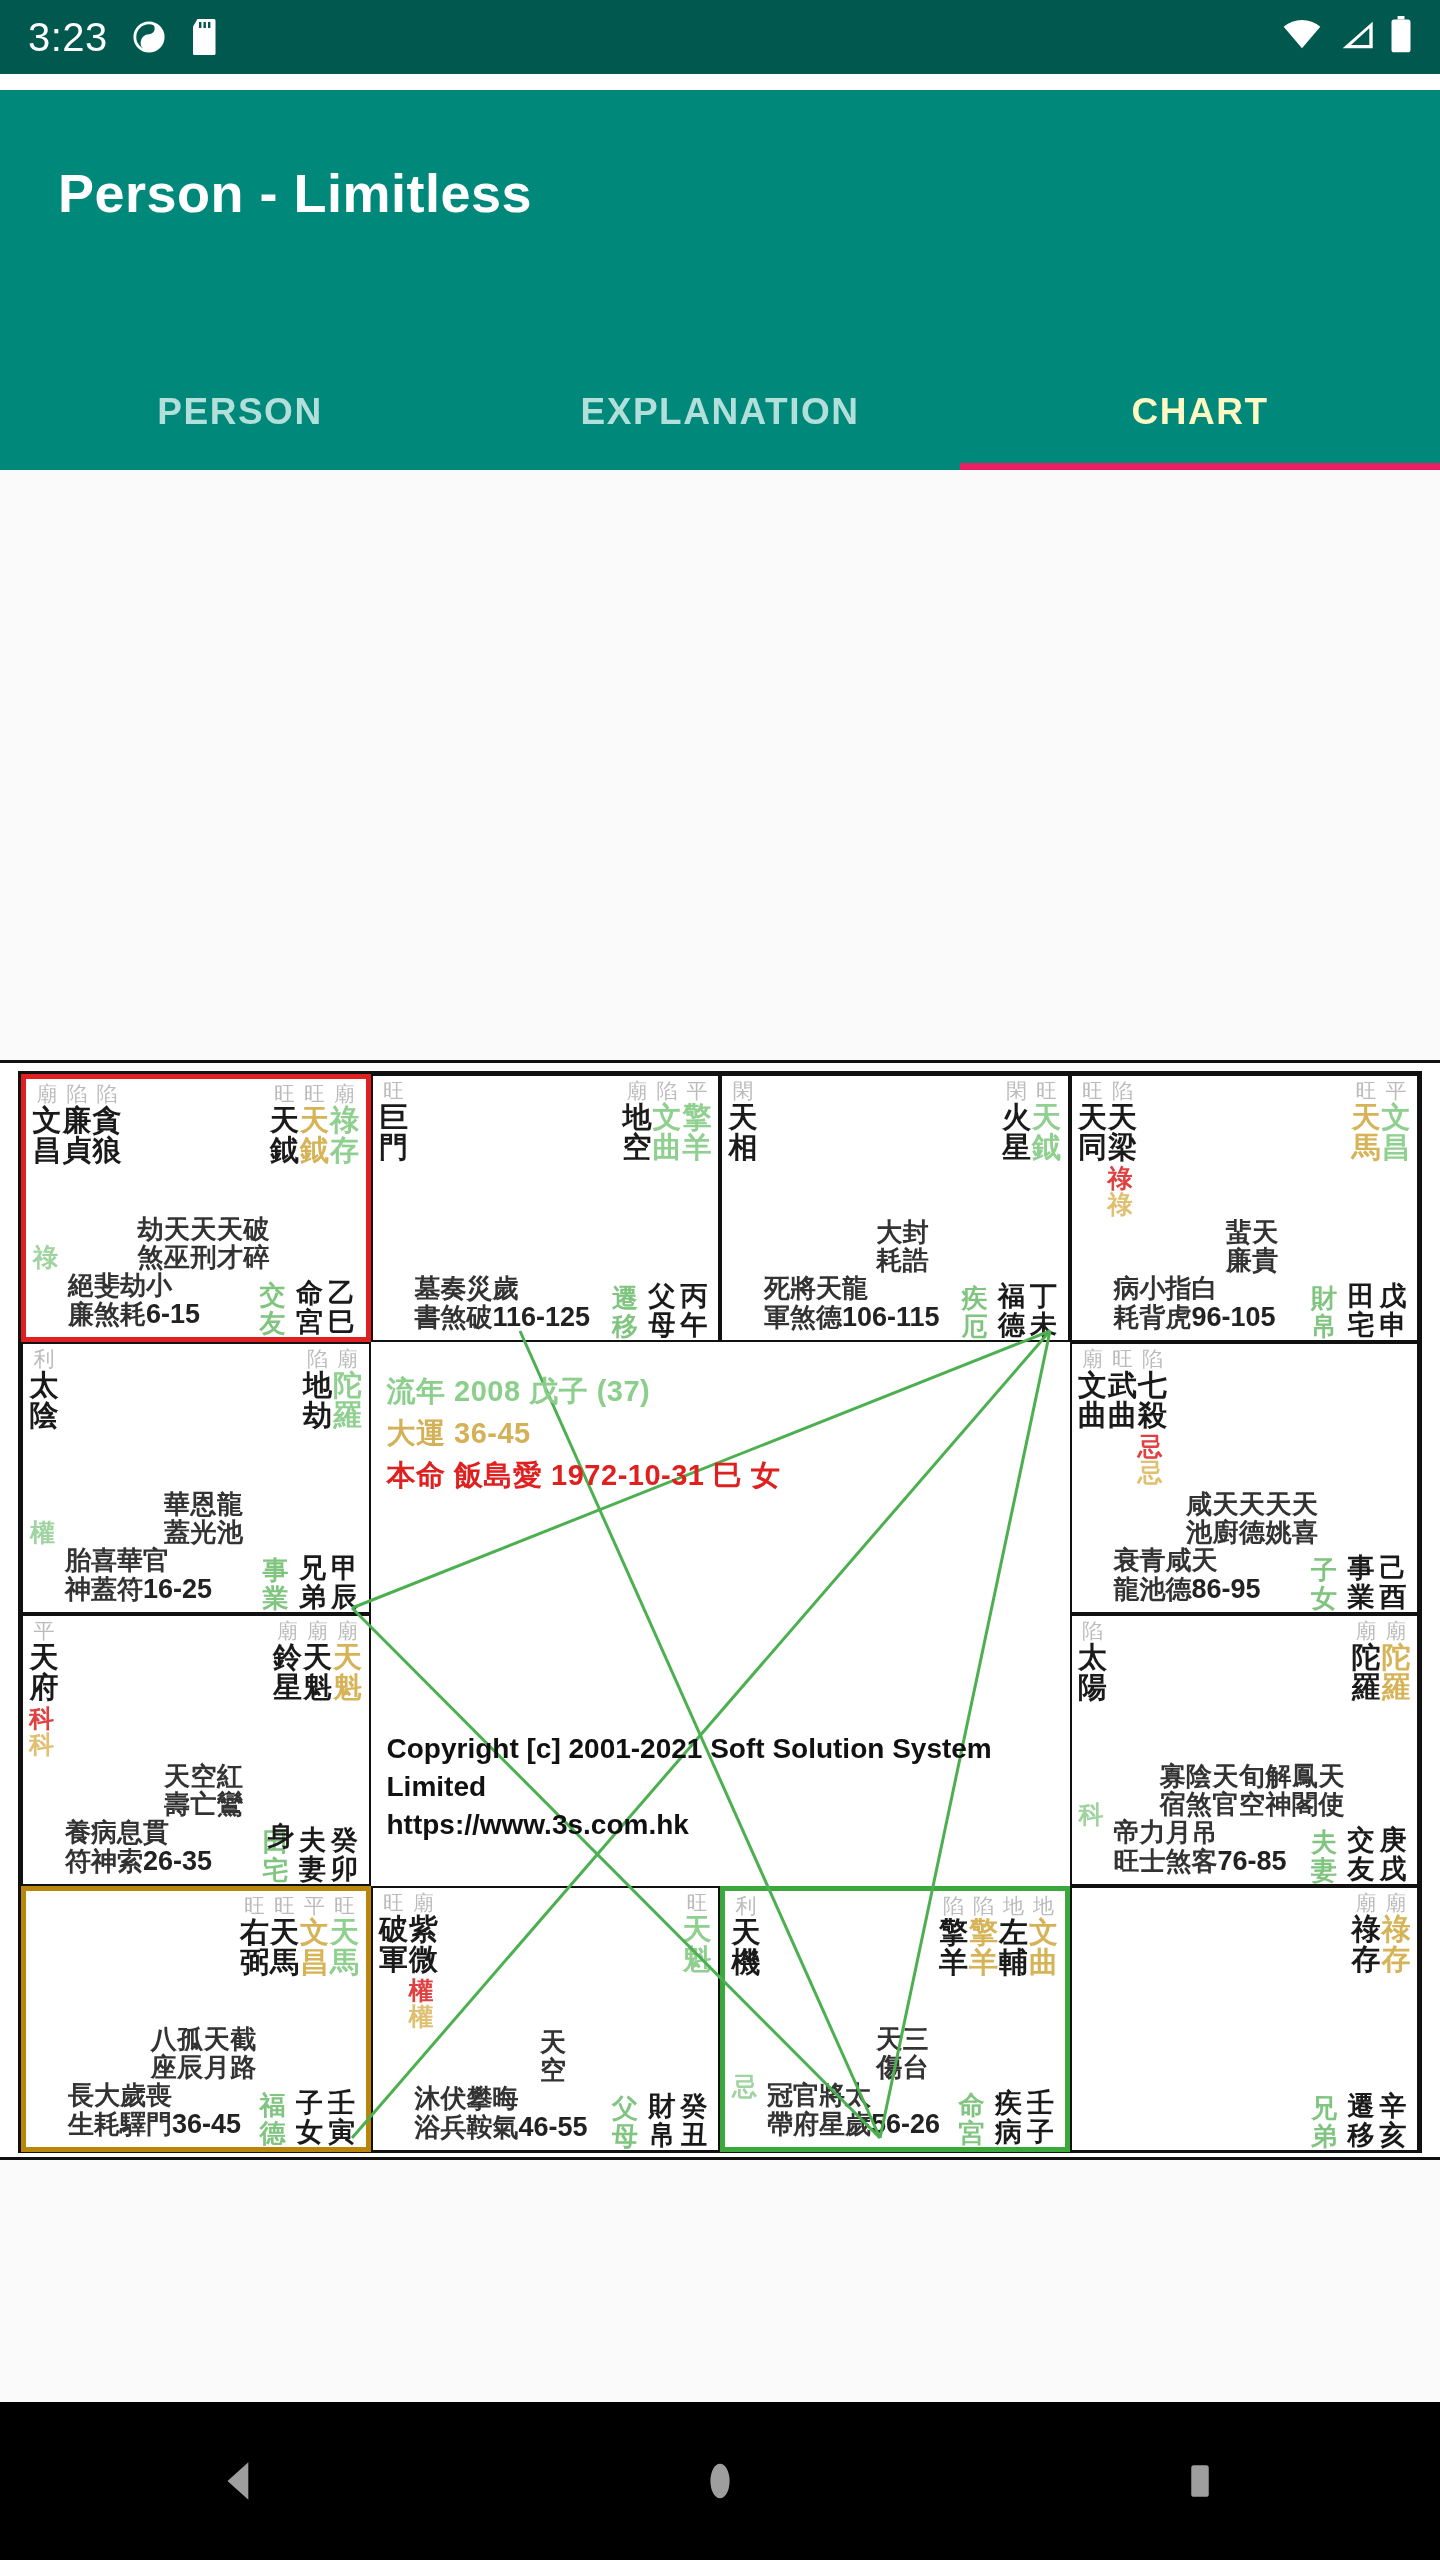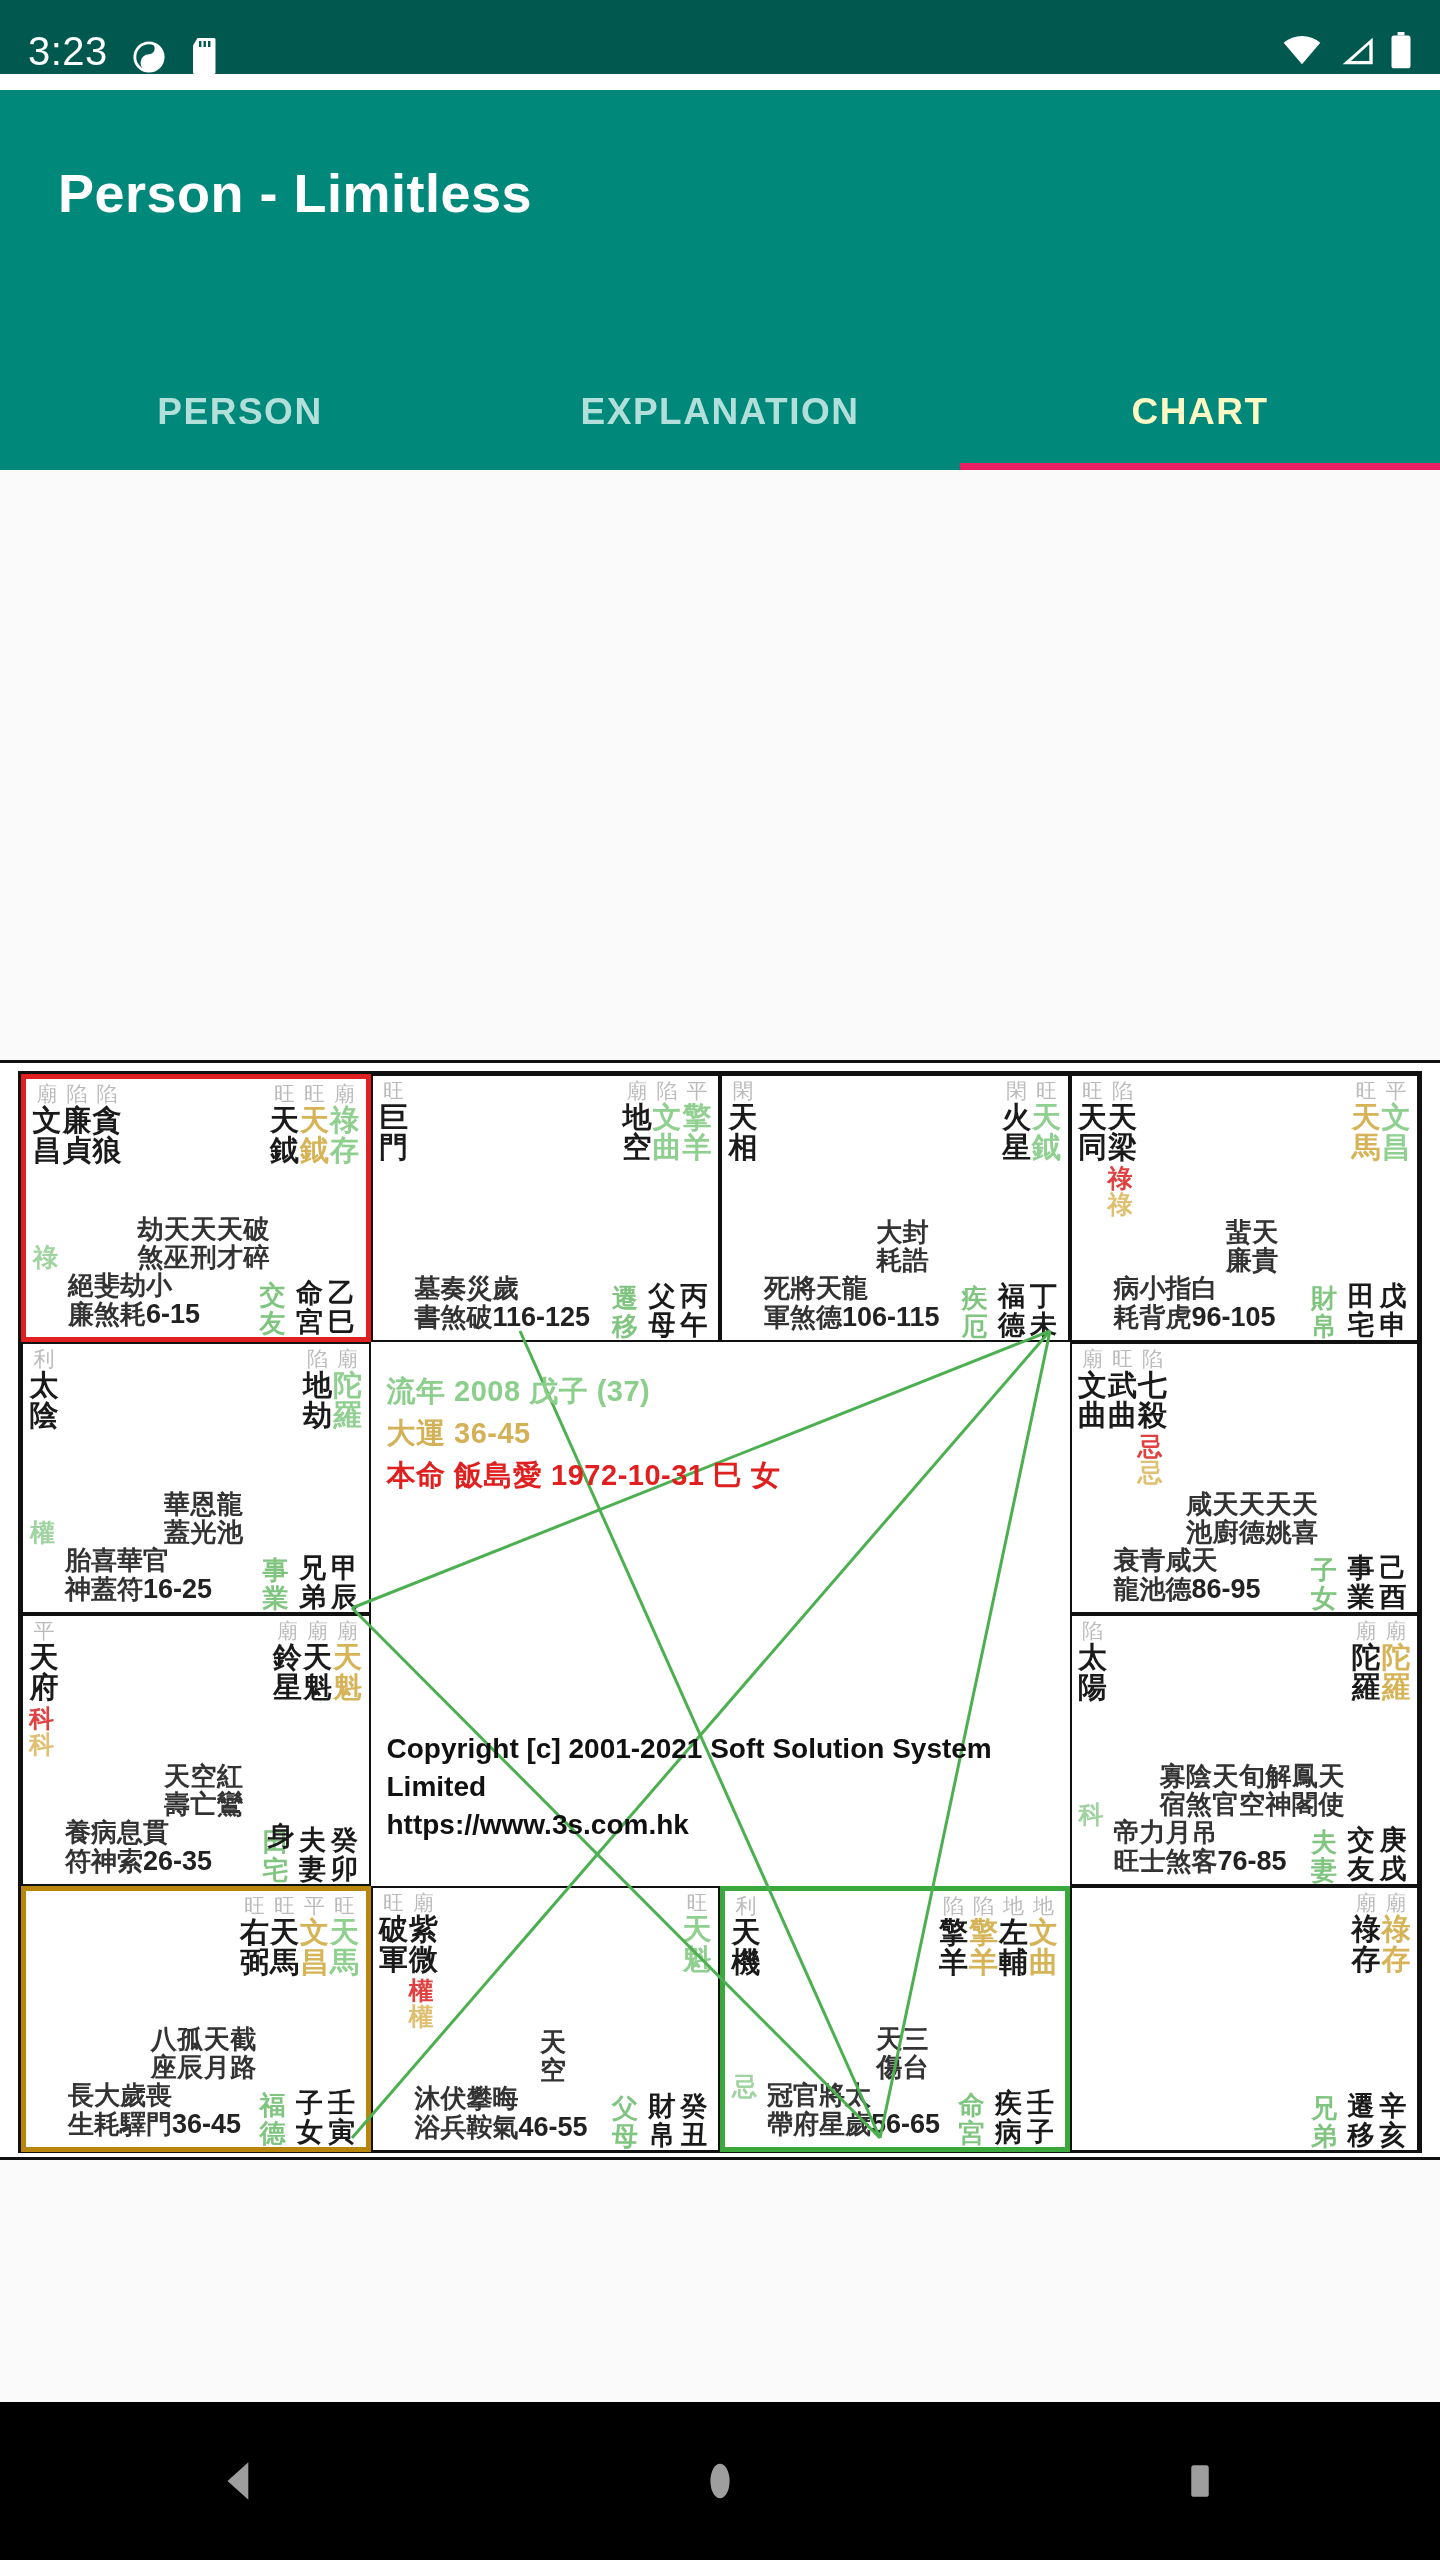--- a/index.html
+++ b/index.html
@@ -6,21 +6,21 @@
   html, body {
     width: 1440px; height: 2560px;
     background: #ffffff;
     font-family: "Liberation Sans", "DejaVu Sans", sans-serif;
     overflow: hidden;
   }
 
   
   #status-bar {
     height: 74px; background: #00584f; color: #ffffff;
-    display: flex; align-items: flex-end; padding: 0 28px;
+    display: flex; align-items: center; padding: 0 28px;
   }
   #status-time { font-size: 40px; font-weight: 400; letter-spacing: 0.5px; }
   .status-icon { margin-left: 24px; display: flex; align-items: center; }
   #status-right { margin-left: auto; display: flex; align-items: center; gap: 14px; }
 
   
   #app-bar { background: #00897b; height: 380px; position: relative; }
   #app-title {
     color: #ffffff; font-size: 54px; font-weight: bold;
     padding: 72px 0 0 58px; letter-spacing: 0.5px; margin-top: 16px;
@@ -746,21 +746,21 @@
           </div>
           <div class="edge-mod" style="top: 182px; color: rgb(159, 211, 159);">忌</div>
           <div class="pal-bottom">
             <div class="minor-rows">
               <div>天三</div>
               <div>傷台</div>
             </div>
             <div class="bot-line">冠官將太</div>
             <div class="bot-line">
               <span>帶府星歲</span>
-              <span class="agerange">56-65</span>
+              <span class="agerange">56-26</span>
             </div>
           </div>
           <div class="palname">
             <div>命</div>
             <div>宮</div>
           </div>
           <div class="gz">
             <div class="c">
               <div>疾</div>
               <div>病</div>

